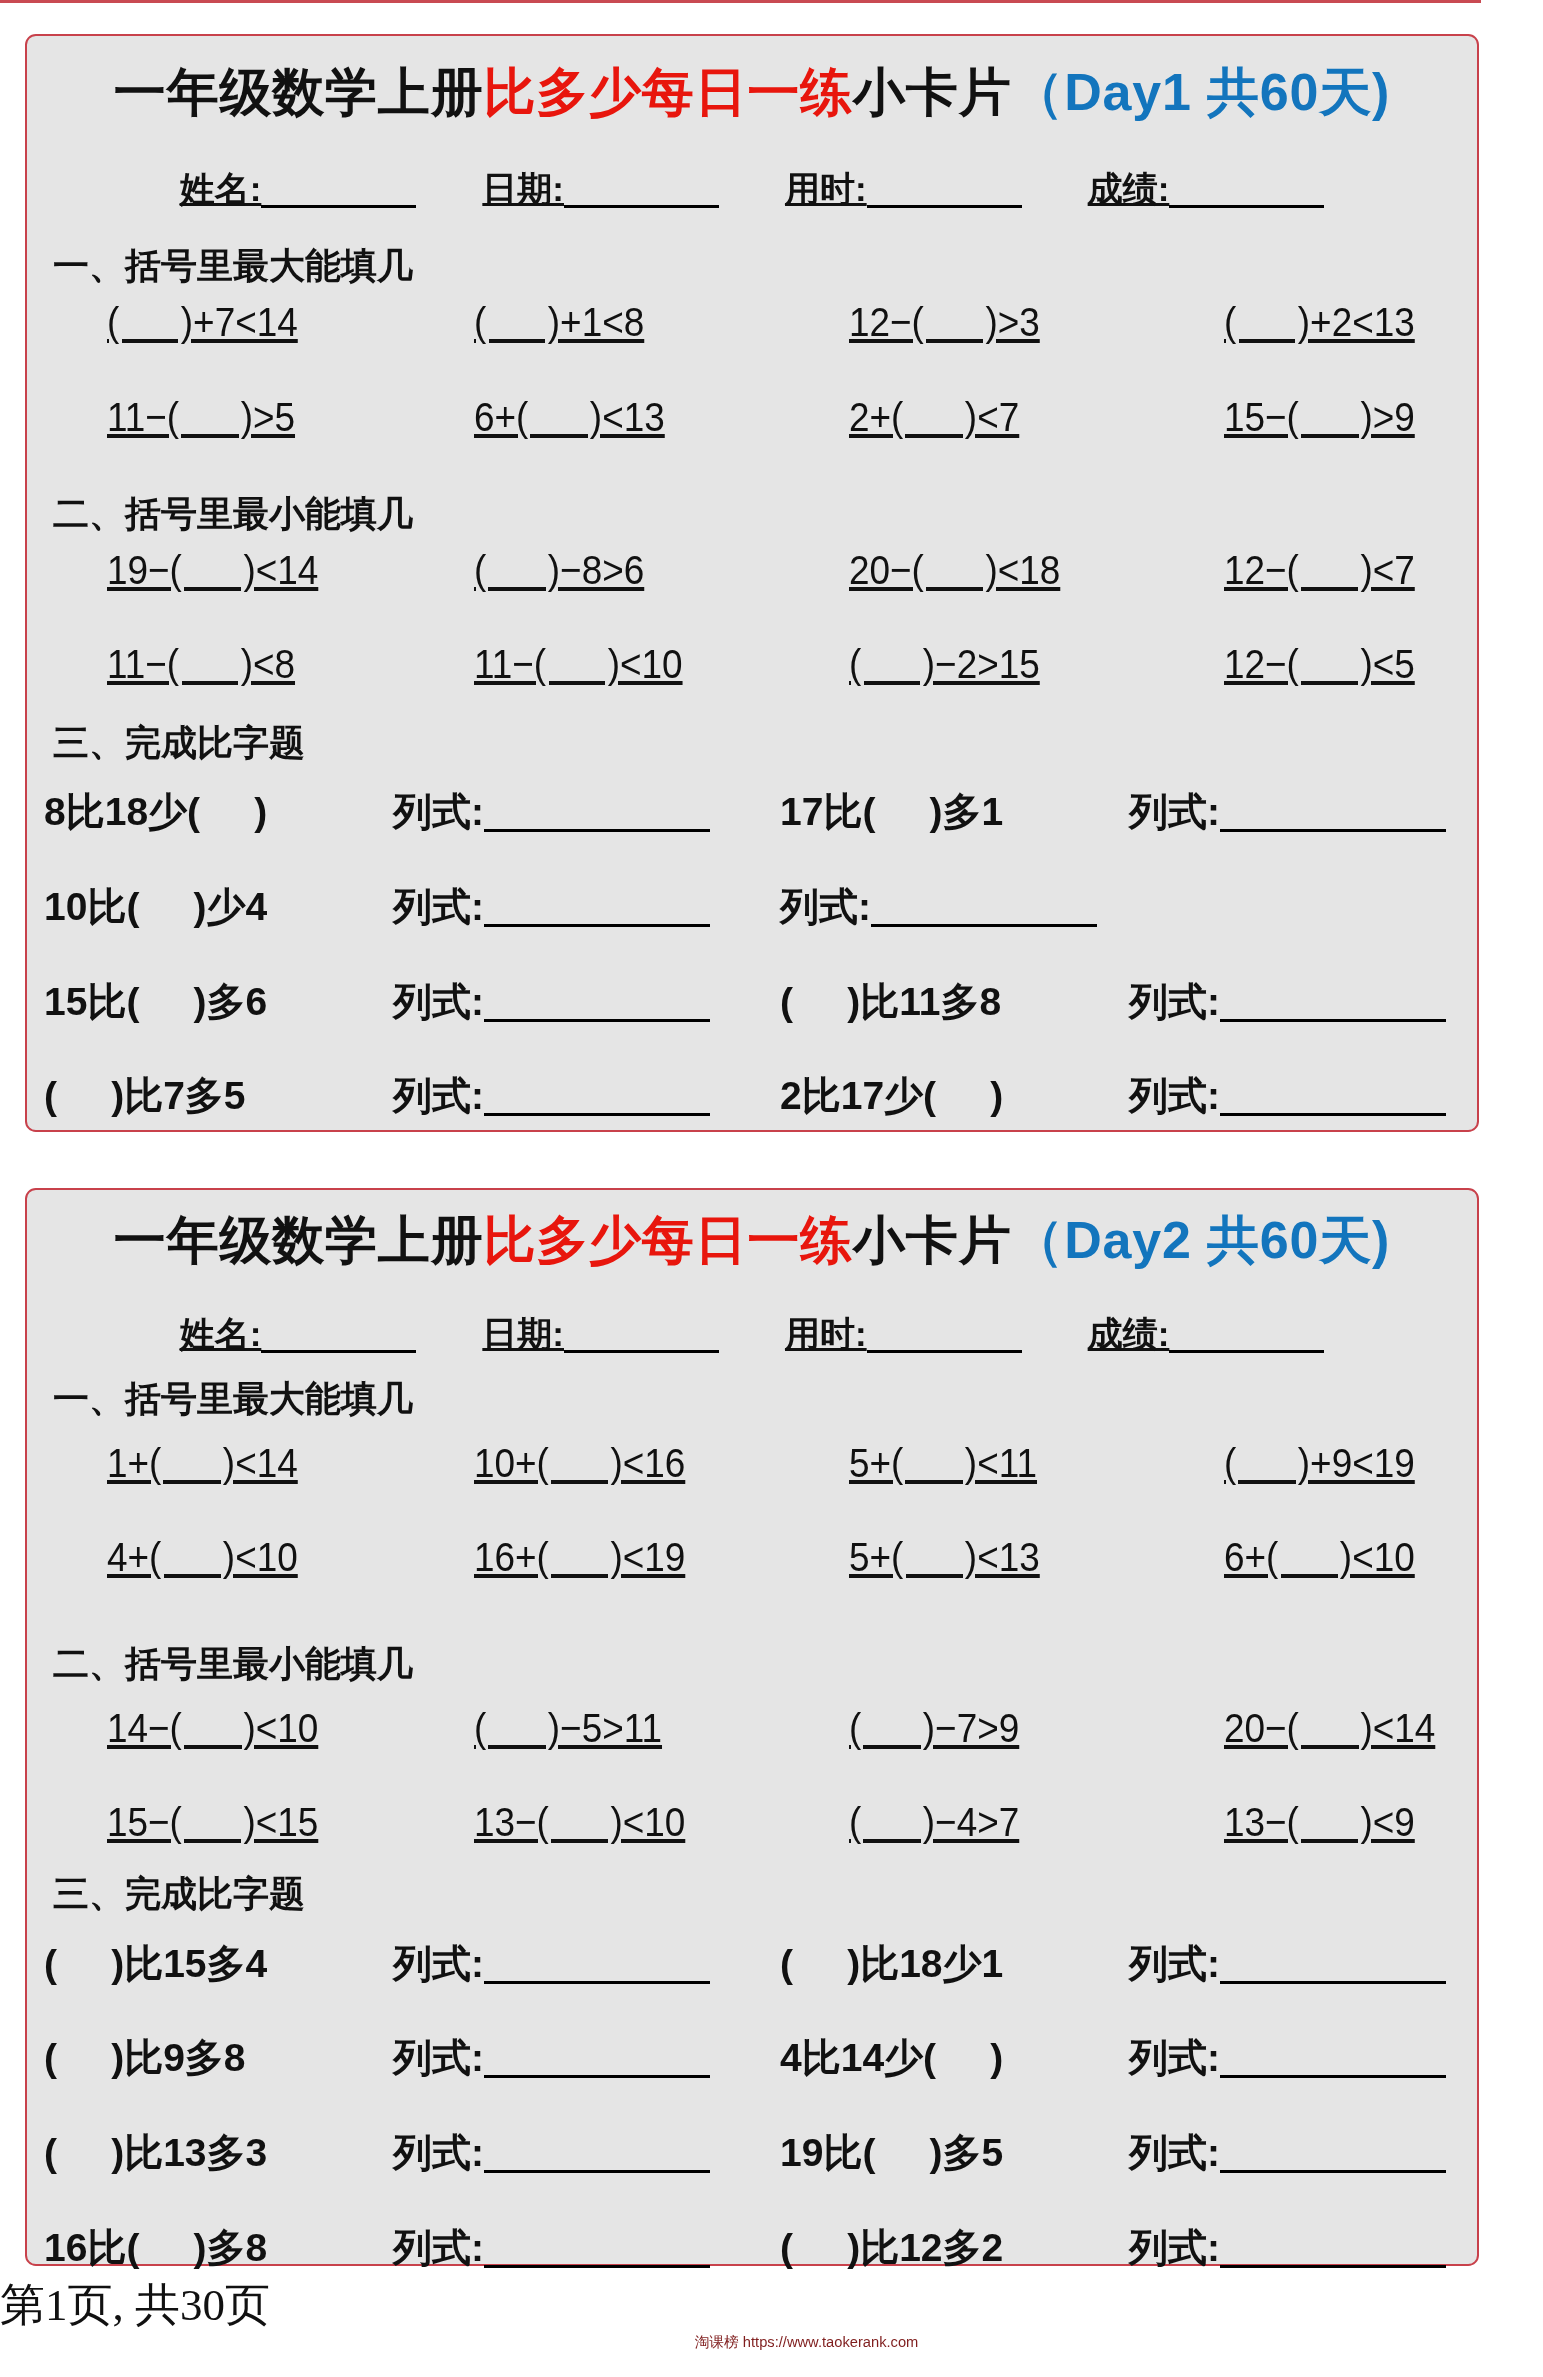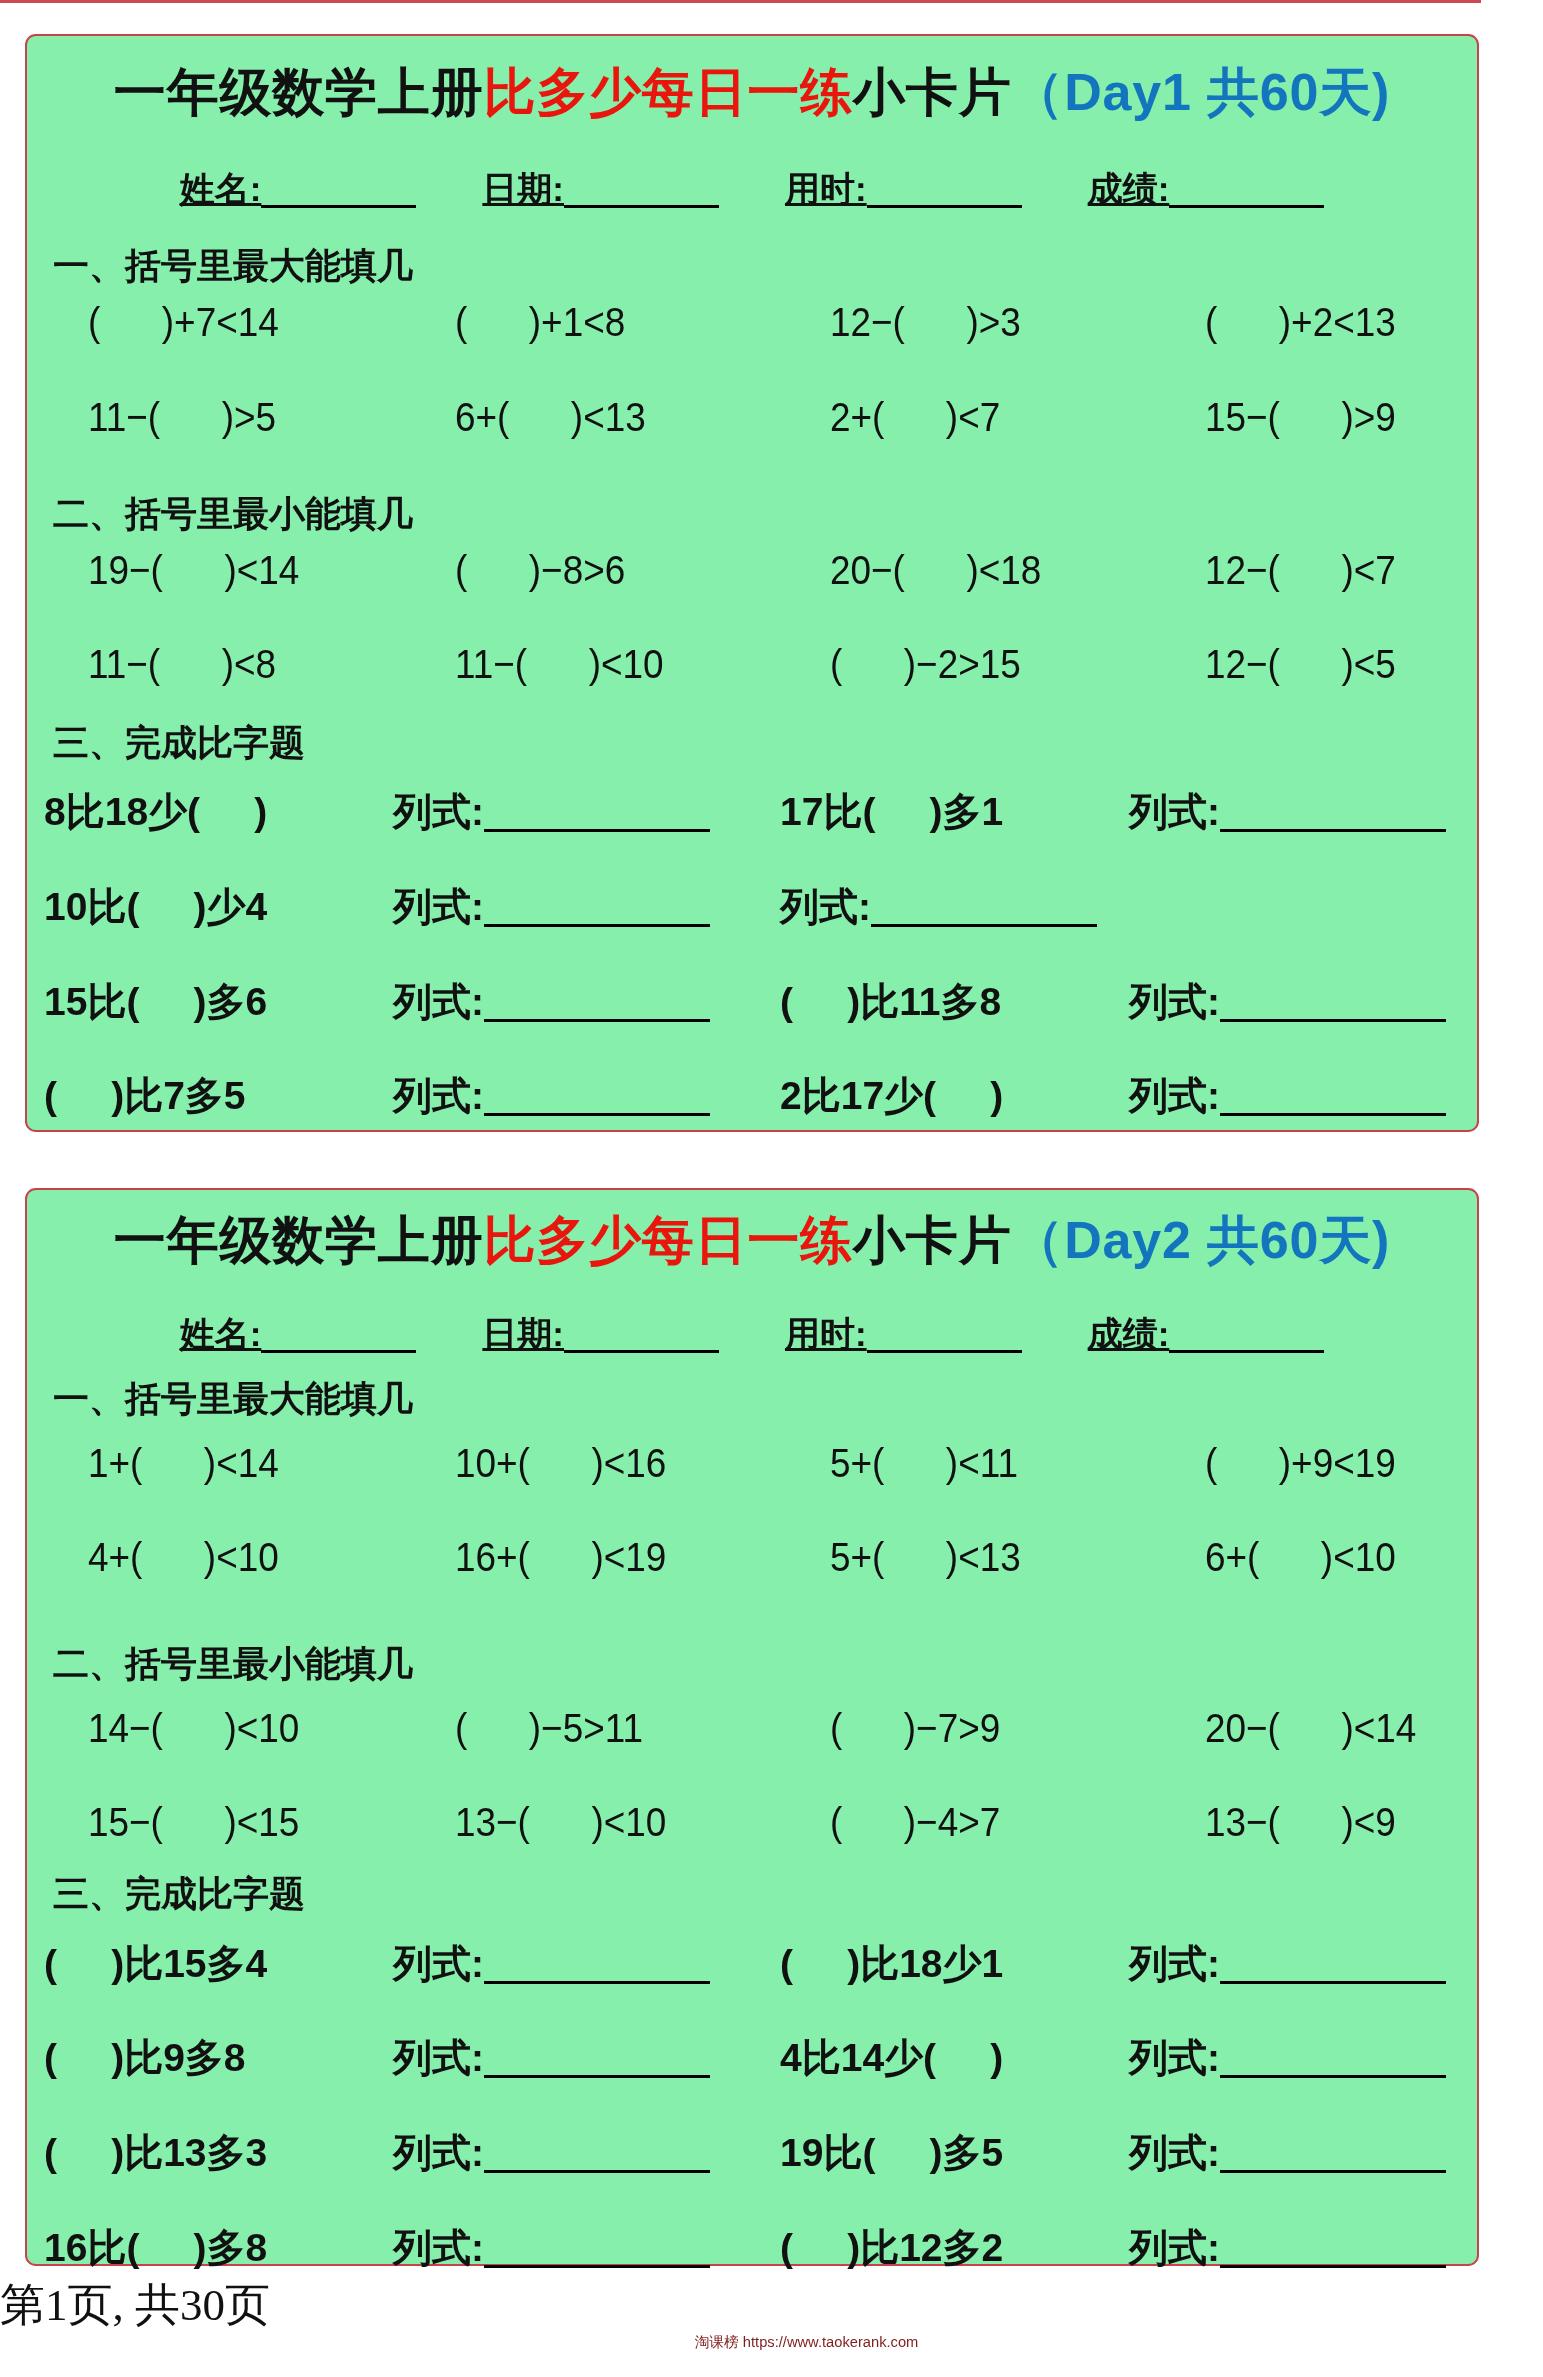--- a/index.html
+++ b/index.html
@@ -11,21 +11,21 @@
     font-family: "Liberation Sans", sans-serif;
     color: #111;
   }
   .top-rule {
     position: absolute; top: 0; left: 0;
     width: 1481px; height: 3.1px;
     background: #c94a52;
   }
   .card {
     position: absolute; left: 25px; width: 1454px;
-    background: #86efac;
+    background: #e5e5e5;
     border: 2.3px solid #c8414b;
     border-radius: 10.8px;
     box-sizing: border-box;
   }
   .card1 { top: 34px;   height: 1098px; }
   .card2 { top: 1188px; height: 1078px; }
 
   .title {
     margin: 23px 0 0; text-align: center;
     font-size: 52px; font-weight: 700; line-height: 1.3;
@@ -54,24 +54,25 @@
   }
   .card1 .h-max { margin-top: 32px; }
   .card1 .h-min { margin-top: 48px; }
   .card1 .h-cmp { margin-top: 29px; }
   .card2 .h-max { margin-top: 20px; }
   .card2 .h-min { margin-top: 57px; }
   .card2 .h-cmp { margin-top: 23px; }
 
   .fill-row {
     display: grid; grid-template-columns: 367px 375px 375px auto;
-    padding-left: 61px;
+    padding-left: 80px;
     font-size: 41px; line-height: 1.25;
     margin-top: 9.3px;
     white-space: pre;
+    text-decoration: underline;
   }
   .card2 .fill-row { margin-top: 17px; }
   .fill-row.row-b { margin-top: 43px !important; }
   .prob { display: inline-block; transform: scaleX(0.9); transform-origin: 0 50%; }
 
   .cmp-row {
     display: grid; grid-template-columns: 349px 387px 349px auto;
     padding-left: 17px;
     font-size: 39px; font-weight: 700; line-height: 1.35;
     margin-top: 21.6px;

